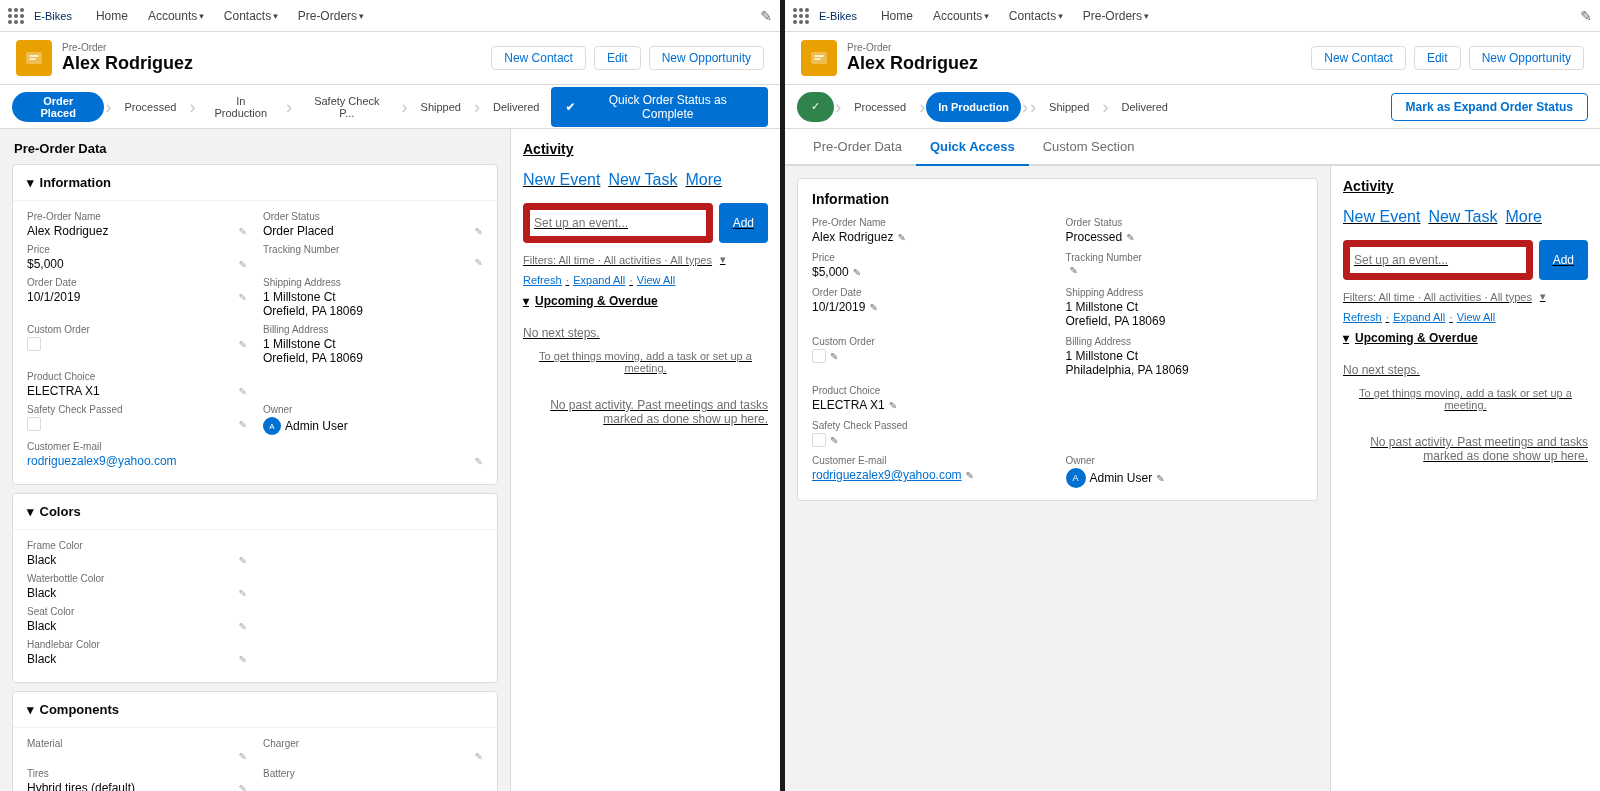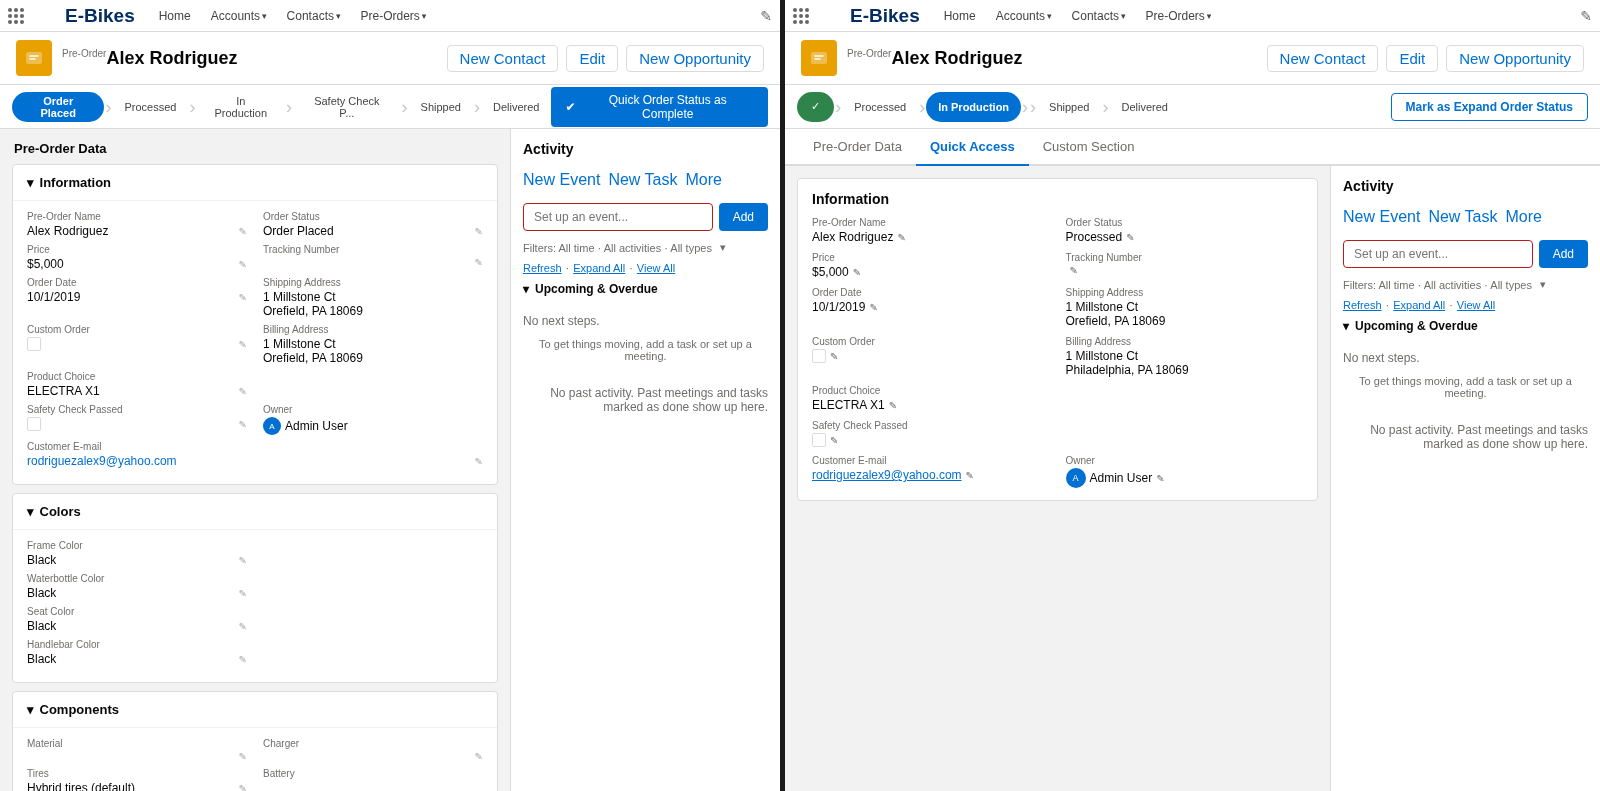--- a/index.html
+++ b/index.html
@@ -4,37 +4,37 @@
   <style>
     * { box-sizing: border-box; margin: 0; padding: 0; }
     body { font-family: 'Salesforce Sans', Arial, sans-serif; font-size: 12px; background: #f3f2f2; display: flex; width: 1600px; height: 791px; overflow: hidden; }
 
     
     .panel { width: 780px; height: 791px; overflow: hidden; display: flex; flex-direction: column; background: #f3f2f2; }
     .panel-right { width: 820px; flex: 1; }
 
     
     .top-nav { height: 32px; background: #fff; border-bottom: 1px solid #dddbda; display: flex; align-items: center; padding: 0 8px; gap: 4px; }
-    .nav-brand { font-weight: 700; font-size: 19px; color: #032d60; margin-right: 12px; margin-left: 31px; }
+    .nav-brand { font-weight: 400; font-size: 11px; color: #032d60; margin-right: 12px; }
     .nav-item { font-size: 12px; color: #444; padding: 0 8px; cursor: pointer; display: flex; align-items: center; gap: 2px; }
     .nav-chevron { font-size: 9px; }
     .nav-dots { display: grid; grid-template-columns: repeat(3,4px); gap: 2px; margin-right: 6px; }
     .nav-dot { width: 4px; height: 4px; background: #666; border-radius: 50%; }
     .nav-edit-icon { margin-left: auto; color: #666; font-size: 14px; cursor: pointer; }
 
     
     .record-header { background: #fff; padding: 8px 16px; display: flex; align-items: center; justify-content: space-between; border-bottom: 1px solid #dddbda; min-height: 52px; }
     .record-header-left { display: flex; align-items: center; gap: 10px; }
     .record-icon { width: 36px; height: 36px; background: #e8a100; border-radius: 4px; display: flex; align-items: center; justify-content: center; }
     .record-icon svg { width: 20px; height: 20px; }
-    .record-title-area { display: flex; flex-direction: row; }
+    .record-title-area { display: flex; flex-direction: column; }
     .record-type { font-size: 10px; color: #706e6b; }
     .record-name { font-size: 18px; font-weight: 700; color: #080707; }
     .record-header-actions { display: flex; gap: 8px; }
-    .btn-outline { border: 1px solid #dddbda; background: #fff; color: #0070d2; padding: 4px 12px; border-radius: 4px; cursor: pointer; font-size: 15px; }
+    .btn-outline { border: 1px solid #dddbda; background: #fff; color: #0070d2; padding: 4px 12px; border-radius: 4px; cursor: pointer; font-size: 12px; }
 
     
     .status-bar { background: #fff; border-bottom: 1px solid #dddbda; padding: 0 12px; display: flex; align-items: center; gap: 0; height: 44px; }
     .status-step { display: flex; align-items: center; height: 44px; }
     .step-btn { height: 30px; padding: 0 12px; border-radius: 15px; border: none; cursor: pointer; font-size: 11px; display: flex; align-items: center; gap: 4px; }
     .step-active { background: #0070d2; color: #fff; font-weight: 600; }
     .step-inactive { background: transparent; color: #444; }
     .mark-complete-btn { margin-left: auto; background: #0070d2; color: #fff; border: none; padding: 6px 14px; border-radius: 4px; cursor: pointer; font-size: 12px; display: flex; align-items: center; gap: 6px; }
 
     
@@ -59,26 +59,26 @@
     .field-value-link { color: #0070d2; text-decoration: none; font-size: 12px; }
     .checkbox-field { width: 14px; height: 14px; border: 1px solid #dddbda; background: #fff; border-radius: 2px; }
     .data-section { flex: 1; background: #f3f2f2; overflow-y: auto; padding: 12px; }
 
     
     .tabs-bar { background: #fff; border-bottom: 2px solid #dddbda; display: flex; padding: 0 14px; }
     .tab { padding: 10px 14px; font-size: 13px; color: #706e6b; cursor: pointer; border-bottom: 2px solid transparent; margin-bottom: -2px; }
     .tab-active { color: #0070d2; border-bottom-color: #0070d2; font-weight: 600; }
 
     
-    .activity-panel { width: 270px; background: #fff; border-left: 1px solid #dddbda; overflow-y: auto; padding: 12px; }
+    .activity-panel { width: 270px; background: #fff; border-left: 1px solid #dddbda; overflow-y: auto; padding: 12px; text-decoration: underline; }
     .activity-header { font-size: 14px; font-weight: 700; color: #080707; margin-bottom: 10px; }
     .activity-actions { display: flex; gap: 8px; margin-bottom: 10px; }
     .activity-btn { background: transparent; border: none; color: #0070d2; font-size: 16px; cursor: pointer; padding: 4px 0; }
     .activity-compose { display: flex; gap: 6px; margin-bottom: 10px; }
-    .activity-input { flex: 1; border: 1px solid #b91c1c; border-radius: 4px; padding: 6px 10px; font-size: 12px; color: #706e6b; }
+    .activity-input { flex: 1; border: 7px solid #b91c1c; border-radius: 4px; padding: 6px 4px; font-size: 12px; color: #706e6b; }
     .activity-add-btn { background: #0070d2; color: #fff; border: none; padding: 6px 14px; border-radius: 4px; cursor: pointer; font-size: 12px; }
     .filters-row { font-size: 11px; color: #706e6b; margin-bottom: 8px; display: flex; align-items: center; gap: 4px; }
     .filter-link { color: #0070d2; cursor: pointer; }
     .upcoming-section { margin-top: 8px; }
     .upcoming-header { display: flex; align-items: center; gap: 6px; font-size: 12px; font-weight: 600; color: #080707; margin-bottom: 8px; cursor: pointer; }
     .no-tasks { font-size: 12px; color: #706e6b; padding: 10px 0; }
     .no-tasks-sub { font-size: 11px; color: #706e6b; text-align: center; }
     .past-activity { font-size: 12px; color: #706e6b; text-align: right; margin-top: 24px; }
 
     

